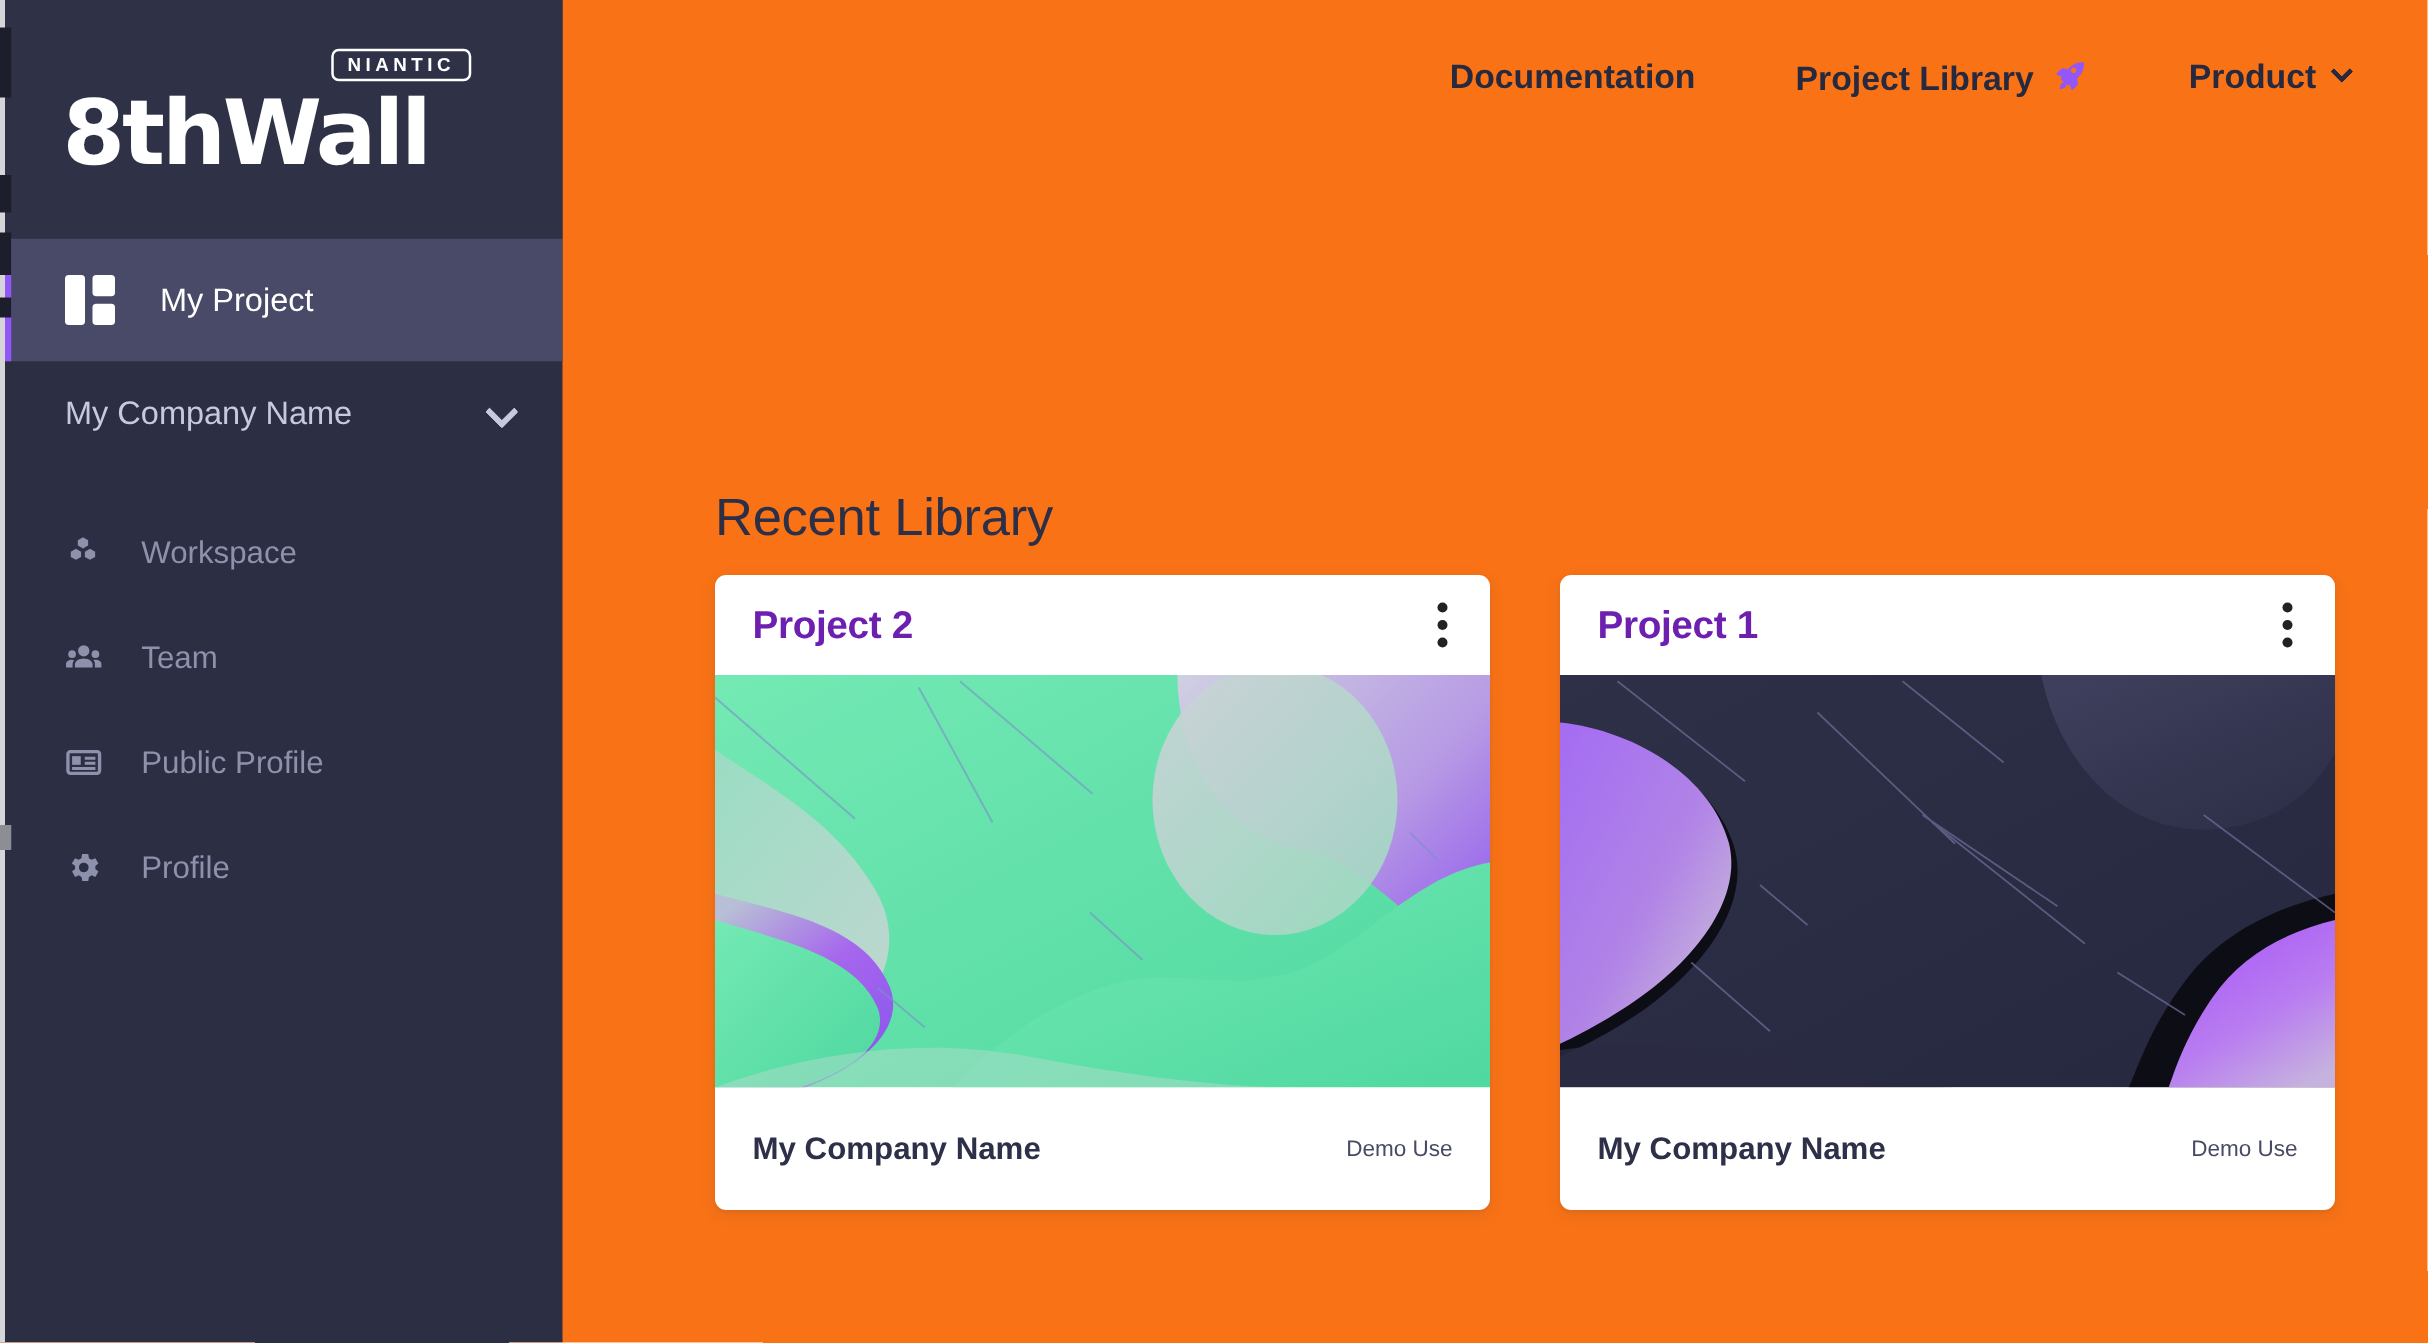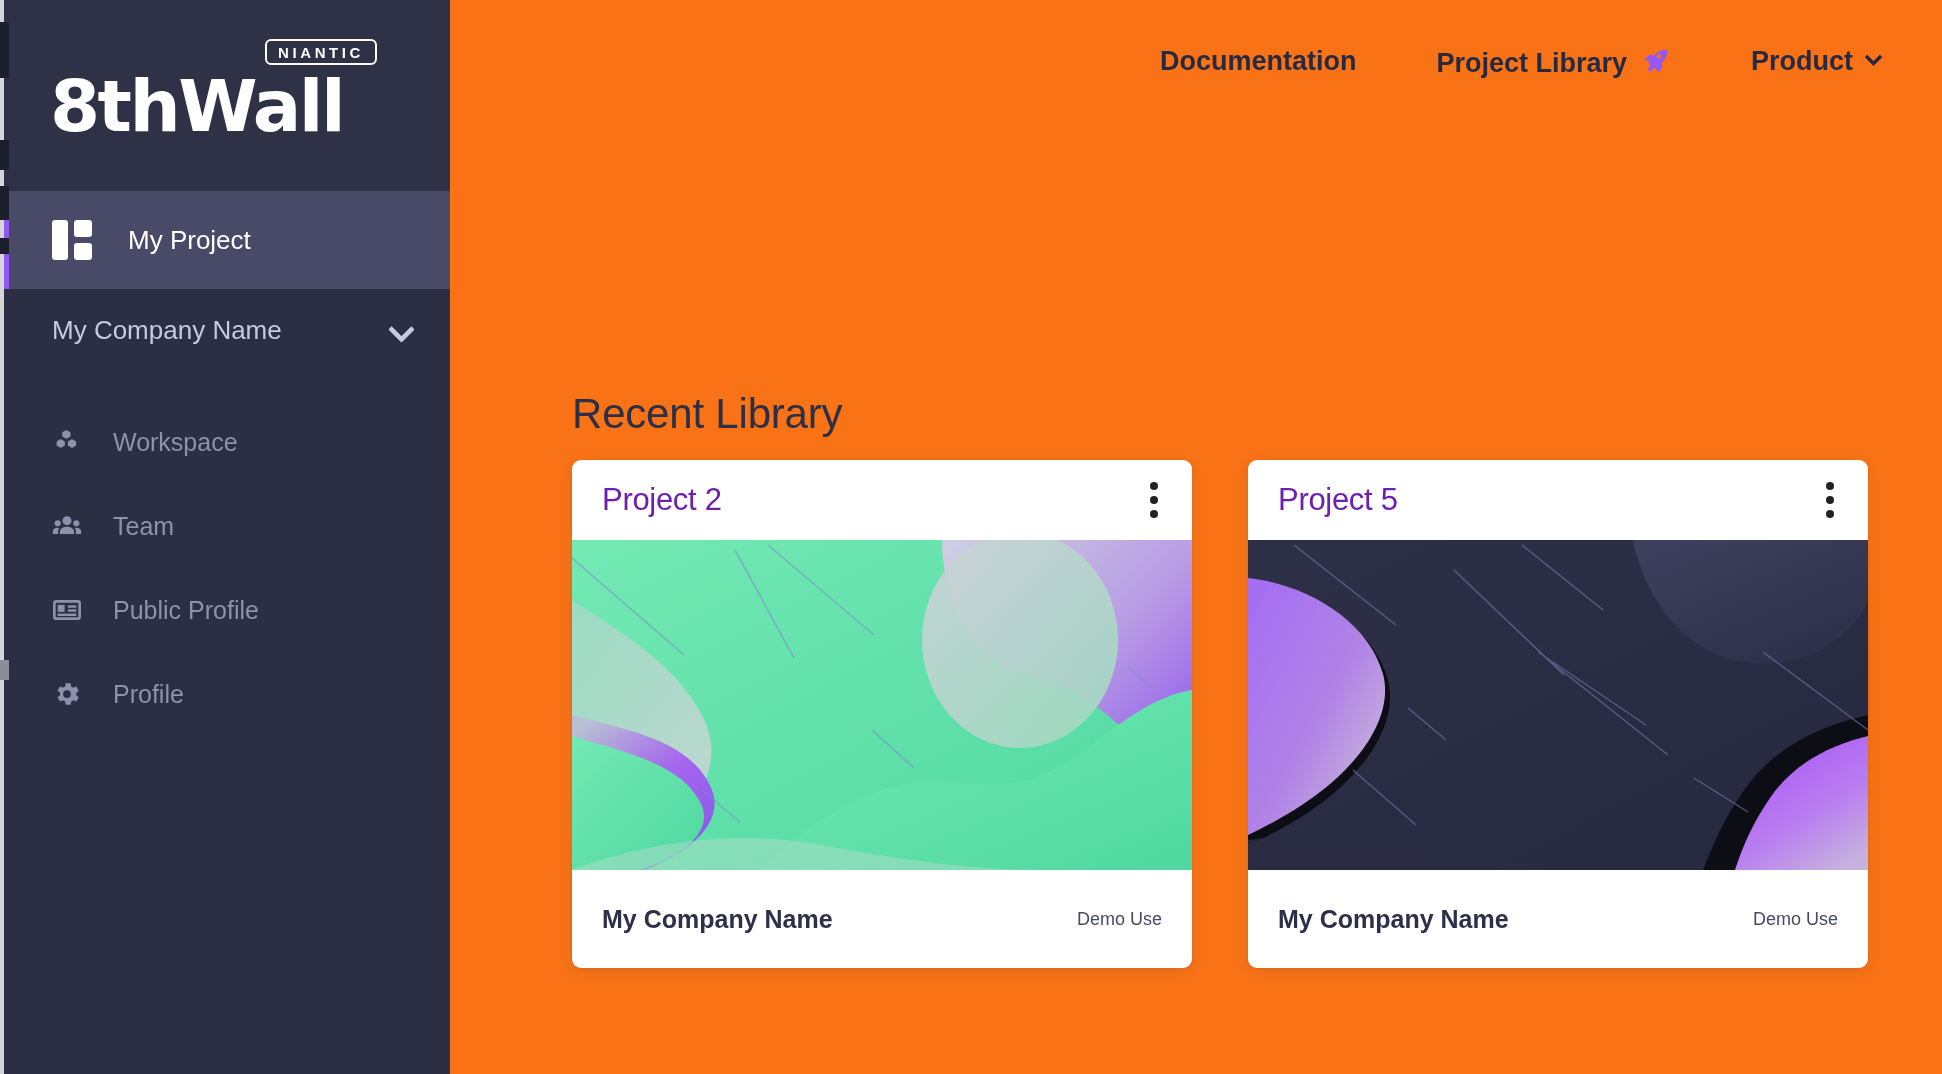--- a/index.html
+++ b/index.html
@@ -116,21 +116,21 @@
 
   .card {
     width:620px; background:#ffffff; border-radius:9px;
     box-shadow:0 4px 14px rgba(40,44,70,0.10), 0 1px 3px rgba(40,44,70,0.06);
     overflow:hidden;
   }
   .card-head {
     position:relative; height:80px; display:flex; align-items:center;
     padding:0 28px 0 30px;
   }
-  .card-title { color:#6d1fb0; font-size:31px; font-weight:400; letter-spacing:-0.3px; }
+  .card-title { color:#6d1fb0; font-size:31px; font-weight:700; letter-spacing:-0.3px; }
   .kebab {
     position:absolute; right:34px; top:50%; transform:translateY(-50%);
     width:8px; height:36px; cursor:pointer;
   }
   .kebab span {
     position:absolute; left:0; width:8px; height:8px; border-radius:50%; background:#222;
   }
   .kebab span:nth-child(1){ top:0; }
   .kebab span:nth-child(2){ top:14px; }
   .kebab span:nth-child(3){ top:28px; }
@@ -315,21 +315,21 @@
           </svg>
         </div>
         <div class="card-foot">
           <span class="foot-left">My Company Name</span>
           <span class="foot-right">Demo Use</span>
         </div>
       </div>
 
       <div class="card">
         <div class="card-head">
-          <span class="card-title">Project 5</span>
+          <span class="card-title">Project 1</span>
           <span class="kebab">
             <span></span>
               <span></span>
               <span></span>
           </span>
         </div>
         <div class="thumb">
           <svg width="620" height="330" viewBox="0 0 620 330" preserveAspectRatio="none">
             <defs>
               <linearGradient id="dA" x1="0" y1="0" x2="1" y2="1">

